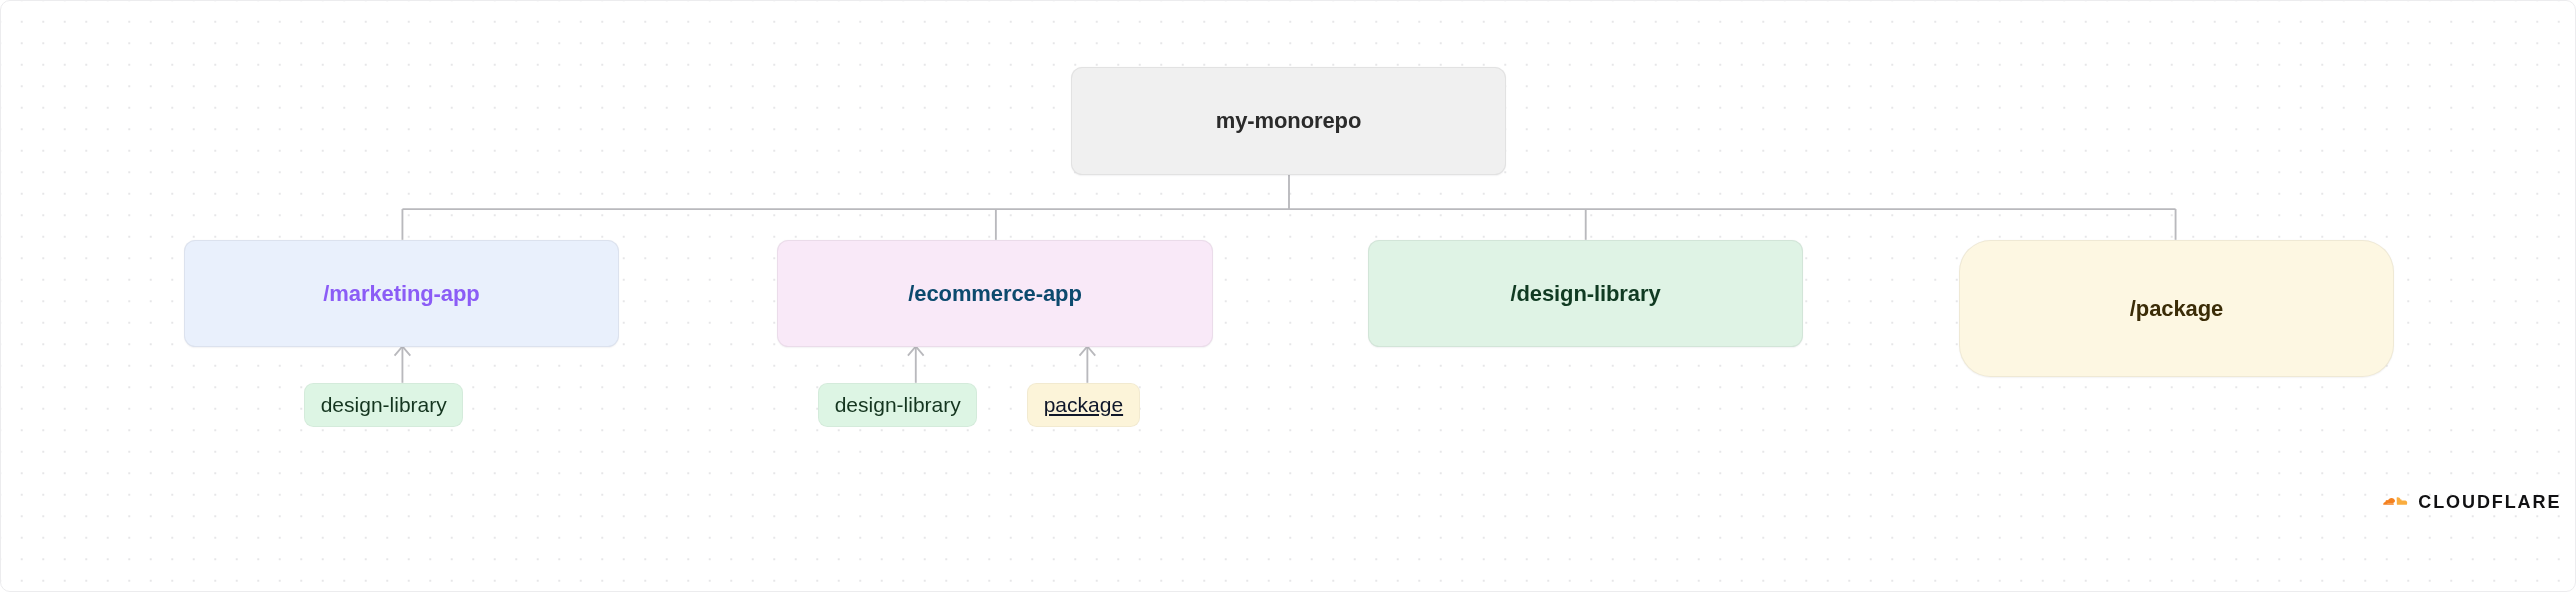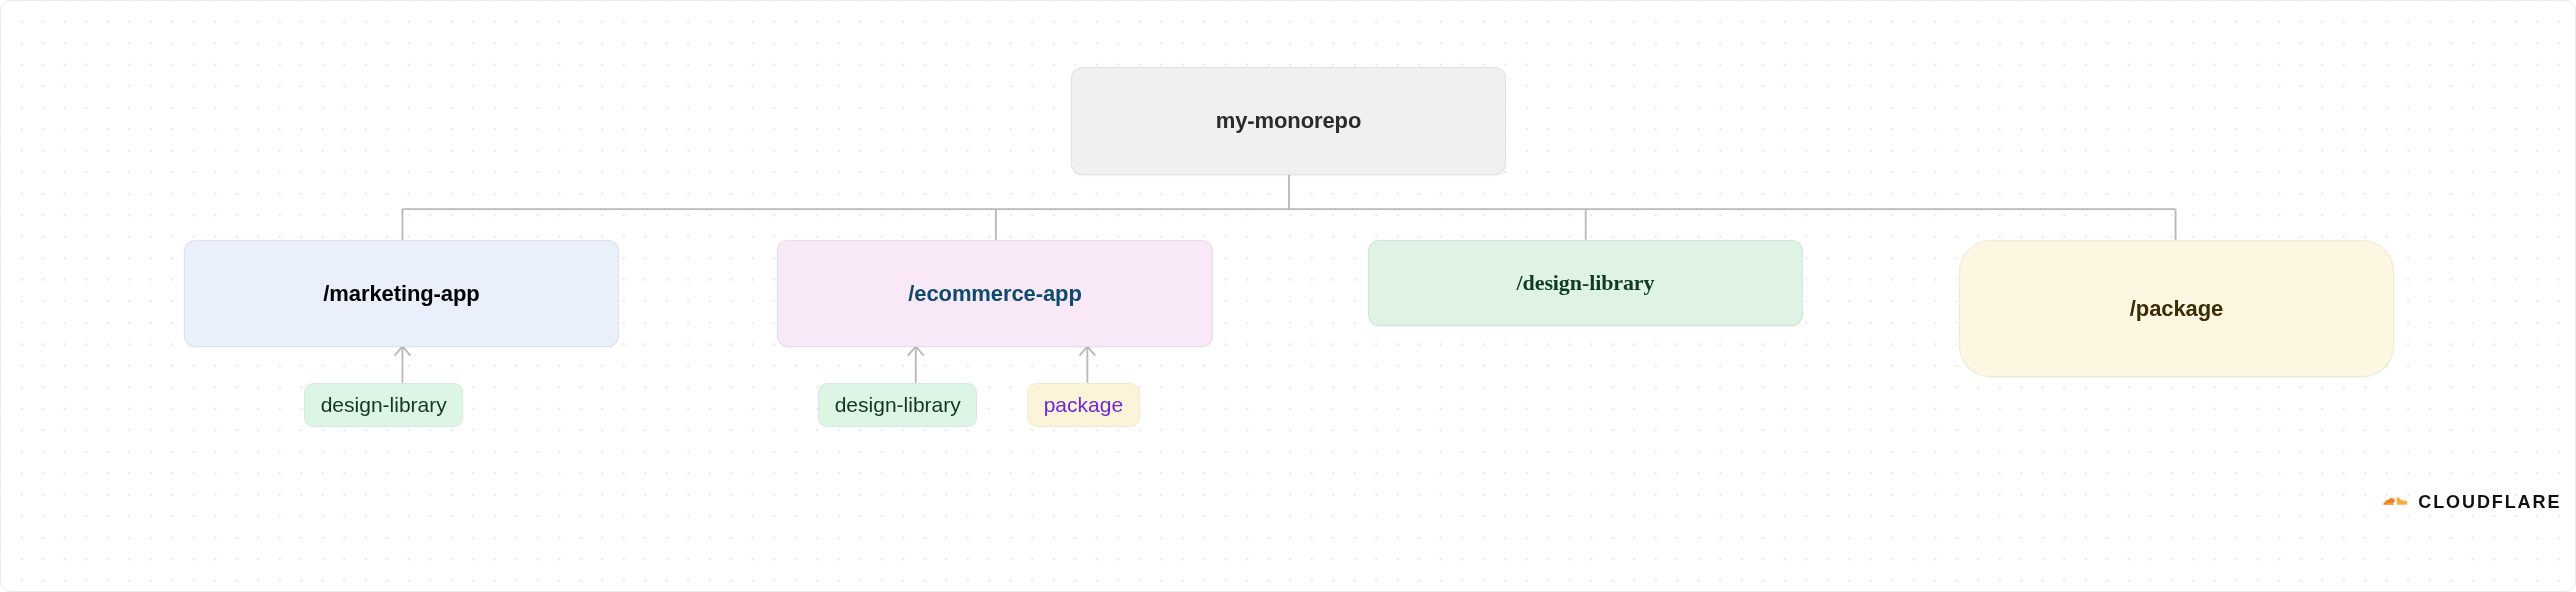--- a/index.html
+++ b/index.html
@@ -117,45 +117,45 @@
       <path d="M1267 496 L1278 483 L1289 496"></path>
       <path d="M1507 496 L1518 483 L1529 496"></path>
     </g>
   </svg>
 
   <div class="node" style="left:1070px; top:66px; width:435px; height:108px; background:#f0f0f0;">
     <span class="node-label" style="color:#2b2b2b;">my-monorepo</span>
   </div>
 
   <div class="node" style="left:183px; top:239px; width:435px; height:107px; background:#e9f0fc;">
-    <span class="node-label" style="color:#000000;">/marketing-app</span>
+    <span class="node-label" style="color:#8b5cf6;">/marketing-app</span>
   </div>
 
   <div class="node" style="left:776px; top:239px; width:436px; height:107px; background:#f9e9f8;">
     <span class="node-label" style="color:#0c4a6e;">/ecommerce-app</span>
   </div>
 
-  <div class="node" style="left:1367px; top:239px; width:435px; height:86px; background:#dff3e5;font-family:Liberation Serif, serif;">
+  <div class="node" style="left:1367px; top:239px; width:435px; height:107px; background:#dff3e5;">
     <span class="node-label" style="color:#103a22;">/design-library</span>
   </div>
 
   <div class="node" style="left:1958px; top:239px; width:435px; height:137px; background:#fdf7e2;border-radius:32px;">
     <span class="node-label" style="color:#3b2c07;">/package</span>
   </div>
 
   <div class="chip" style="left:303px; top:382px; background:#ddf5e4;">
     <span class="chip-label" style="color:#14351f;">design-library</span>
   </div>
 
   <div class="chip" style="left:817px; top:382px; background:#ddf5e4;">
     <span class="chip-label" style="color:#14351f;">design-library</span>
   </div>
 
   <div class="chip" style="left:1026px; top:382px; background:#fcf4d9;">
-    <span class="chip-label" style="color:#6d28d9;">package</span>
+    <span class="chip-label" style="color:#0f172a;text-decoration:underline;">package</span>
   </div>
 
   <div id="cf-logo">
     <svg class="cf-mark" width="47" height="23" viewBox="0 0 66 32">
       <path d="M55.5 13.2c-0.5 0-1 0.05-1.45 0.15-0.2-1.0-0.72-1.85-1.5-2.45-0.95-0.72-2.2-0.95-3.4-0.6l-0.35 0.12c-0.1 0.04-0.15 0.14-0.13 0.24l0.28 9.55c0.01 0.12 0.11 0.2 0.23 0.2h13.6c0.12 0 0.23-0.08 0.26-0.2l0.28-1.0c0.34-1.22 0.21-2.35-0.37-3.2-0.53-0.78-1.42-1.24-2.49-1.3l-4.96-0.06 0.0 0.0z" fill="#faad3f"></path>
       <path d="M44.6 20.2c0.13-0.45 0.08-0.87-0.14-1.17-0.2-0.28-0.53-0.44-0.94-0.46l-7.77-0.1c-0.05 0-0.1-0.025-0.13-0.067-0.03-0.042-0.04-0.094-0.02-0.144 0.03-0.08 0.11-0.14 0.2-0.145l7.84-0.1c0.93-0.043 1.94-0.8 2.29-1.72l0.45-1.17c0.02-0.05 0.02-0.1 0.01-0.15-0.51-2.3-2.56-4.02-5.01-4.02-2.26 0-4.18 1.46-4.86 3.49-0.44-0.33-1.0-0.5-1.6-0.44-1.07 0.105-1.93 0.965-2.03 2.035-0.027 0.277-0.006 0.545 0.055 0.797-1.75 0.05-3.15 1.48-3.15 3.24 0 0.16 0.012 0.32 0.034 0.475 0.011 0.075 0.075 0.13 0.15 0.13h14.33c0.082 0 0.156-0.054 0.18-0.134l0.12-0.42z" fill="#f48120"></path>
     </svg>
     <span class="cf-word">CLOUDFLARE</span>
   </div>
 

